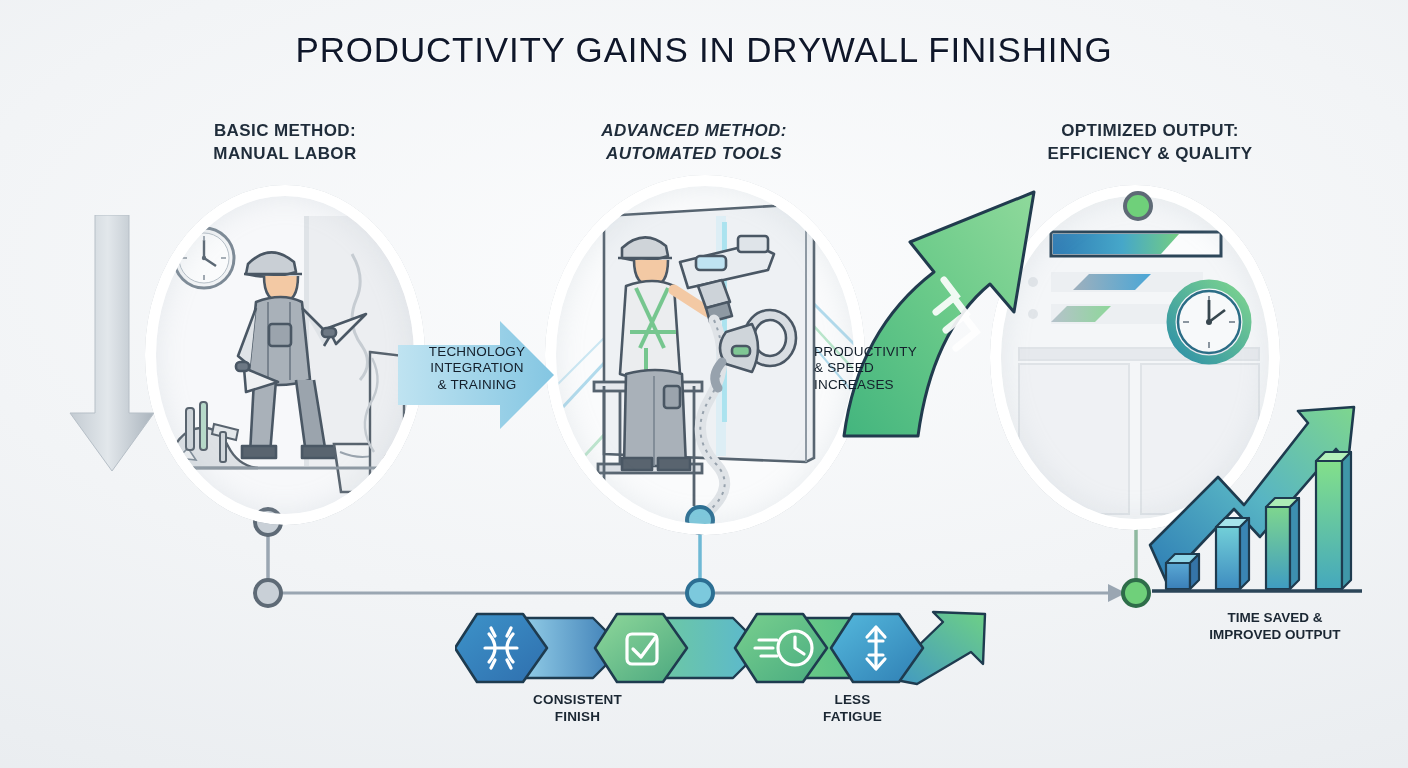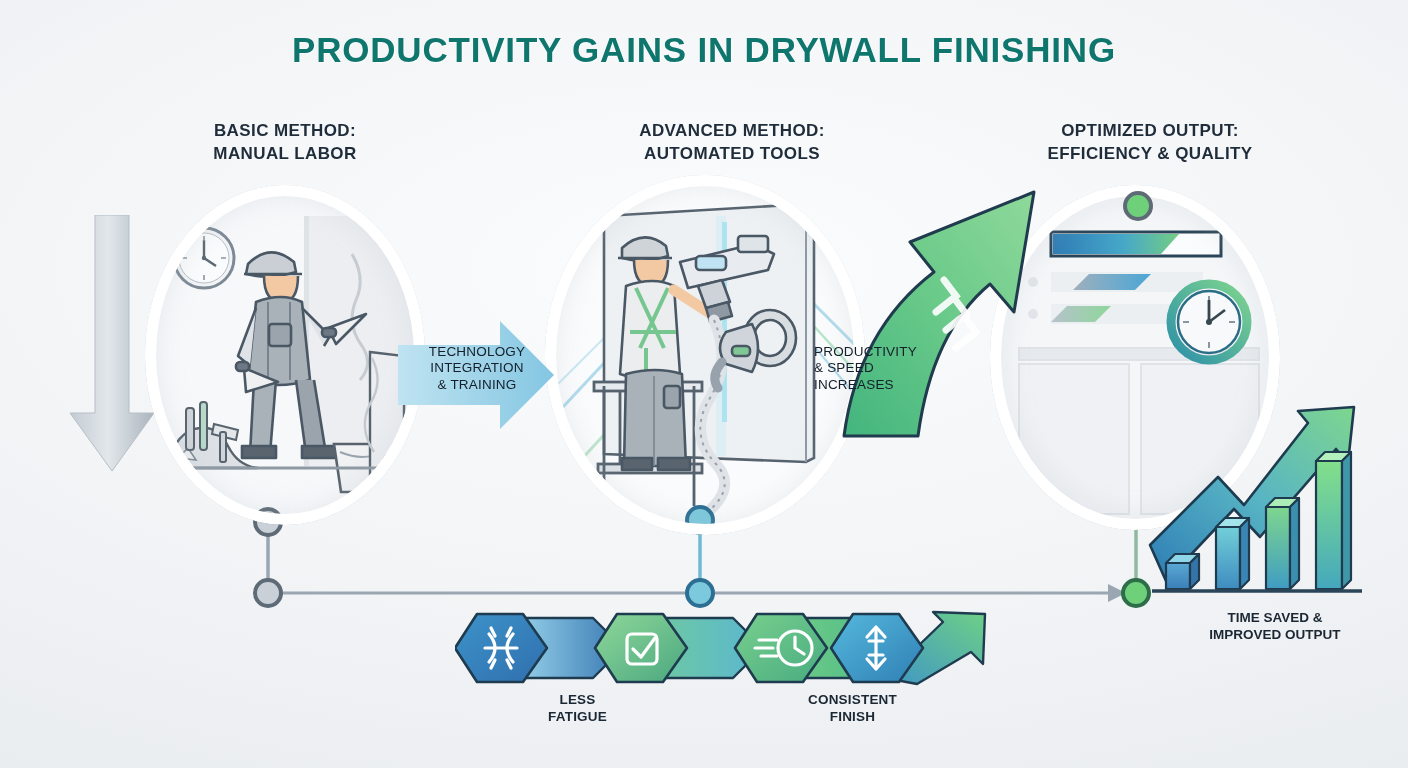--- a/index.html
+++ b/index.html
@@ -12,39 +12,39 @@
     background: radial-gradient(ellipse 120% 100% at 50% 35%, #fbfcfd 0%, #f2f4f6 45%, #e4e8ec 100%);
     position: relative;
   }
 
   
   .title {
     position: absolute;
     top: 30px; left: 0; width: 100%;
     text-align: center;
     font-size: 35px;
-    font-weight: bold;
+    font-weight: normal;
     letter-spacing: 0.8px;
-    color: #0f766e;
+    color: #0f172a;
     text-shadow: 1px 1px 0 rgba(255,255,255,.8);
   }
 
   
   .panel-head {
     position: absolute;
     text-align: center;
     font-size: 17px;
     font-weight: bold;
     line-height: 1.35;
     letter-spacing: 0.4px;
     color: #1f2c3a;
     white-space: pre-line;
   }
   #head1 { left: 140px;  top: 120px; width: 290px; }
-  #head2 { left: 582px;  top: 120px; width: 300px; }
+  #head2 { left: 544px;  top: 120px; width: 300px; font-style: italic; }
   #head3 { left: 1000px; top: 120px; width: 300px; }
 
   
   .circle {
     position: absolute;
     border-radius: 50%;
     overflow: hidden;
   }
   .circle .ring {
     position: absolute; inset: 0;
@@ -465,24 +465,24 @@
       <path d="M421 20 V60"></path>
       <path d="M412 29 L421 19 L430 29"></path>
       <path d="M412 51 L421 61 L430 51"></path>
       <path d="M414 33 H428"></path>
         <path d="M414 47 H428"></path>
     </g>
   </g>
 </svg>
 
 <div class="bene-labels">
+  <div class="bene">CONSISTENT
+FINISH</div>
   <div class="bene">LESS
 FATIGUE</div>
-  <div class="bene">CONSISTENT
-FINISH</div>
 </div>
 
 <svg id="bars-chart" viewBox="0 0 265 205">
   <defs>
     <linearGradient id="bar1" x1="0" y1="1" x2="0" y2="0">
       <stop offset="0%" stop-color="#3a7fb8"></stop>
         <stop offset="100%" stop-color="#5aa8d4"></stop>
     </linearGradient>
     <linearGradient id="bar2" x1="0" y1="1" x2="0" y2="0">
       <stop offset="0%" stop-color="#3e8cc0"></stop>

